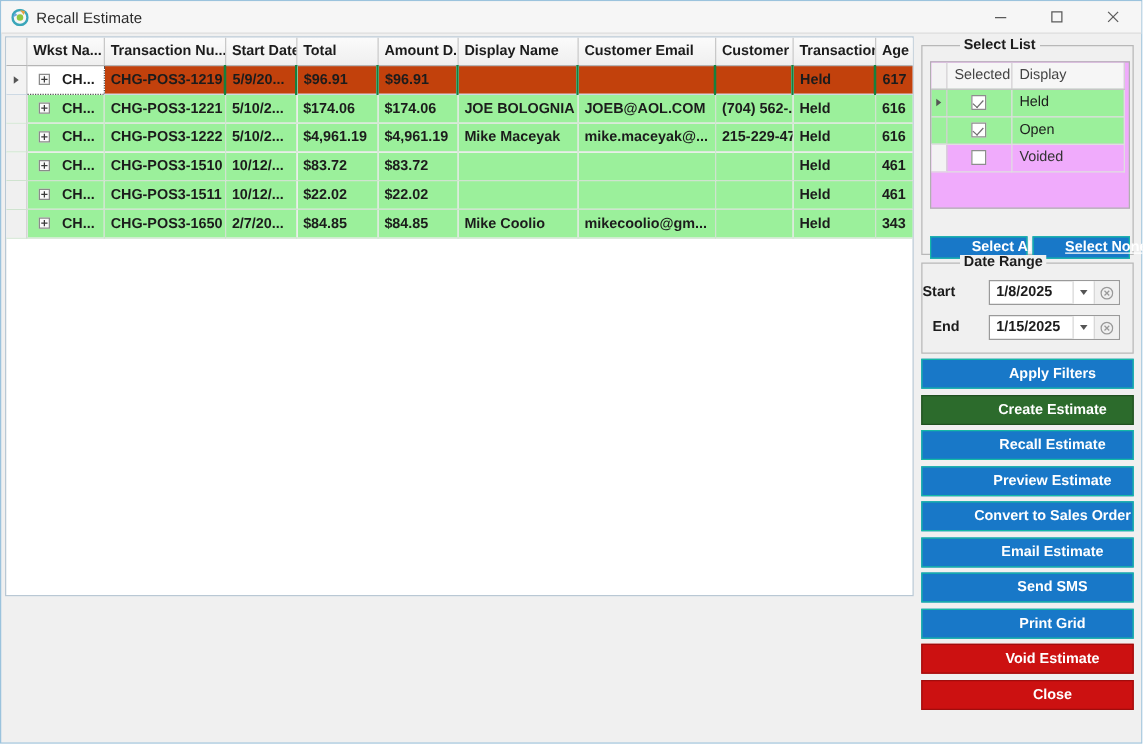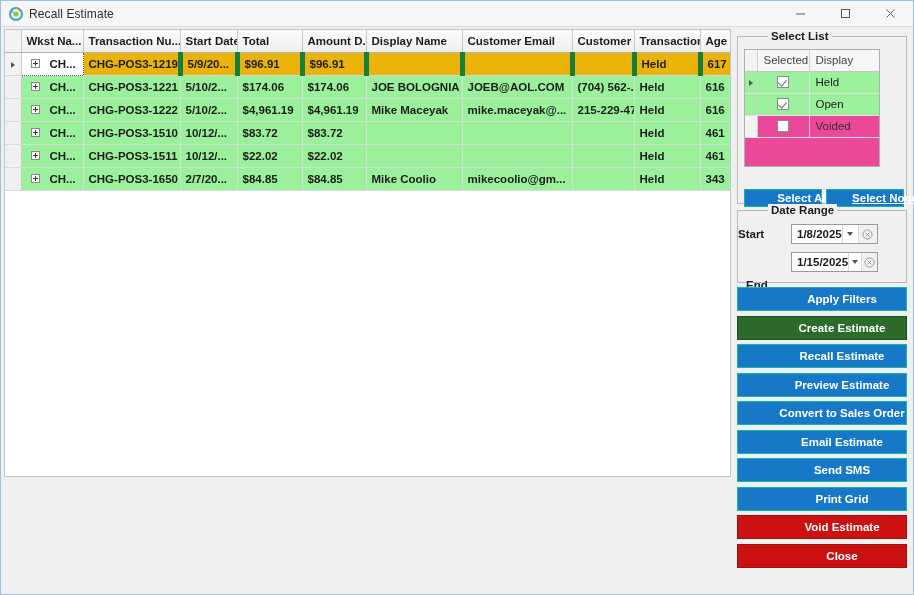--- a/index.html
+++ b/index.html
@@ -113,22 +113,22 @@
     padding: 0 5px;
     font-size: 11.5px;
     font-weight: bold;
     color: #1c1c1c;
     white-space: nowrap;
     overflow: hidden;
     box-sizing: border-box;
   }
   table.grid tr.row-green td { background: #9bf09b; }
   table.grid tr.row-selected td {
-    background: #eab308;
-    border-right: 5px solid #15803d;
+    background: #c2410c;
+    border-right: 2px solid #15803d;
     border-bottom: 1px solid #cdd9e4;
   }
   table.grid tr.row-selected td.cell-first {
     background: #ffffff;
     border: 1px dotted #555;
     box-sizing: border-box;
   }
   td.rowhdr, th.rowhdr {
     width: 16px;
     padding: 0 !important;
@@ -199,22 +199,22 @@
   }
 
   #select-list-gb {
     position: absolute;
     left: 2px; top: 7px;
     width: 170px; height: 168px;
   }
   #sl-grid-wrap {
     position: absolute;
     left: 6px; top: 12px;
-    width: 136px; height: 118px;
-    background: #ec4899;
+    width: 160px; height: 118px;
+    background: #f0abfc;
     border: 1px solid #b0b0b0;
     box-sizing: border-box;
     overflow: hidden;
   }
   table.sl {
     border-collapse: collapse;
     table-layout: fixed;
     width: 154px;
     font-size: 11.5px;
   }
@@ -294,21 +294,21 @@
   }
   .dr-label {
     position: absolute;
     font-size: 11.5px;
     font-weight: bold;
     color: #1c1c1c;
   }
   .dt-wrap {
     position: absolute;
     height: 20px;
-    width: 87px;
+    width: 105px;
     border: 1px solid #9a9a9a;
     background: #ffffff;
     box-sizing: border-box;
     display: flex;
     align-items: stretch;
   }
   .dt-val {
     flex: 1 1 auto;
     display: flex;
     align-items: center;
@@ -585,21 +585,21 @@
           </span>
         <span class="dt-clear">
           <svg width="11" height="11" viewBox="0 0 11 11">
             <circle cx="5.5" cy="5.5" r="4.6" fill="none" stroke="#9a9a9a" stroke-width="1"></circle>
             <line x1="3.6" y1="3.6" x2="7.4" y2="7.4" stroke="#9a9a9a" stroke-width="1"></line>
             <line x1="7.4" y1="3.6" x2="3.6" y2="7.4" stroke="#9a9a9a" stroke-width="1"></line>
           </svg>
         </span>
       </div>
 
-      <span class="dr-label" style="left:8px; top:45px;margin-top:23px;">End</span>
+      <span class="dr-label" style="left:8px; top:45px;">End</span>
       <div class="dt-wrap" style="left:53px; top:41px;">
         <span class="dt-val">1/15/2025</span>
         <span class="dt-drop">
             <i></i>
           </span>
         <span class="dt-clear">
           <svg width="11" height="11" viewBox="0 0 11 11">
             <circle cx="5.5" cy="5.5" r="4.6" fill="none" stroke="#9a9a9a" stroke-width="1"></circle>
             <line x1="3.6" y1="3.6" x2="7.4" y2="7.4" stroke="#9a9a9a" stroke-width="1"></line>
             <line x1="7.4" y1="3.6" x2="3.6" y2="7.4" stroke="#9a9a9a" stroke-width="1"></line>

